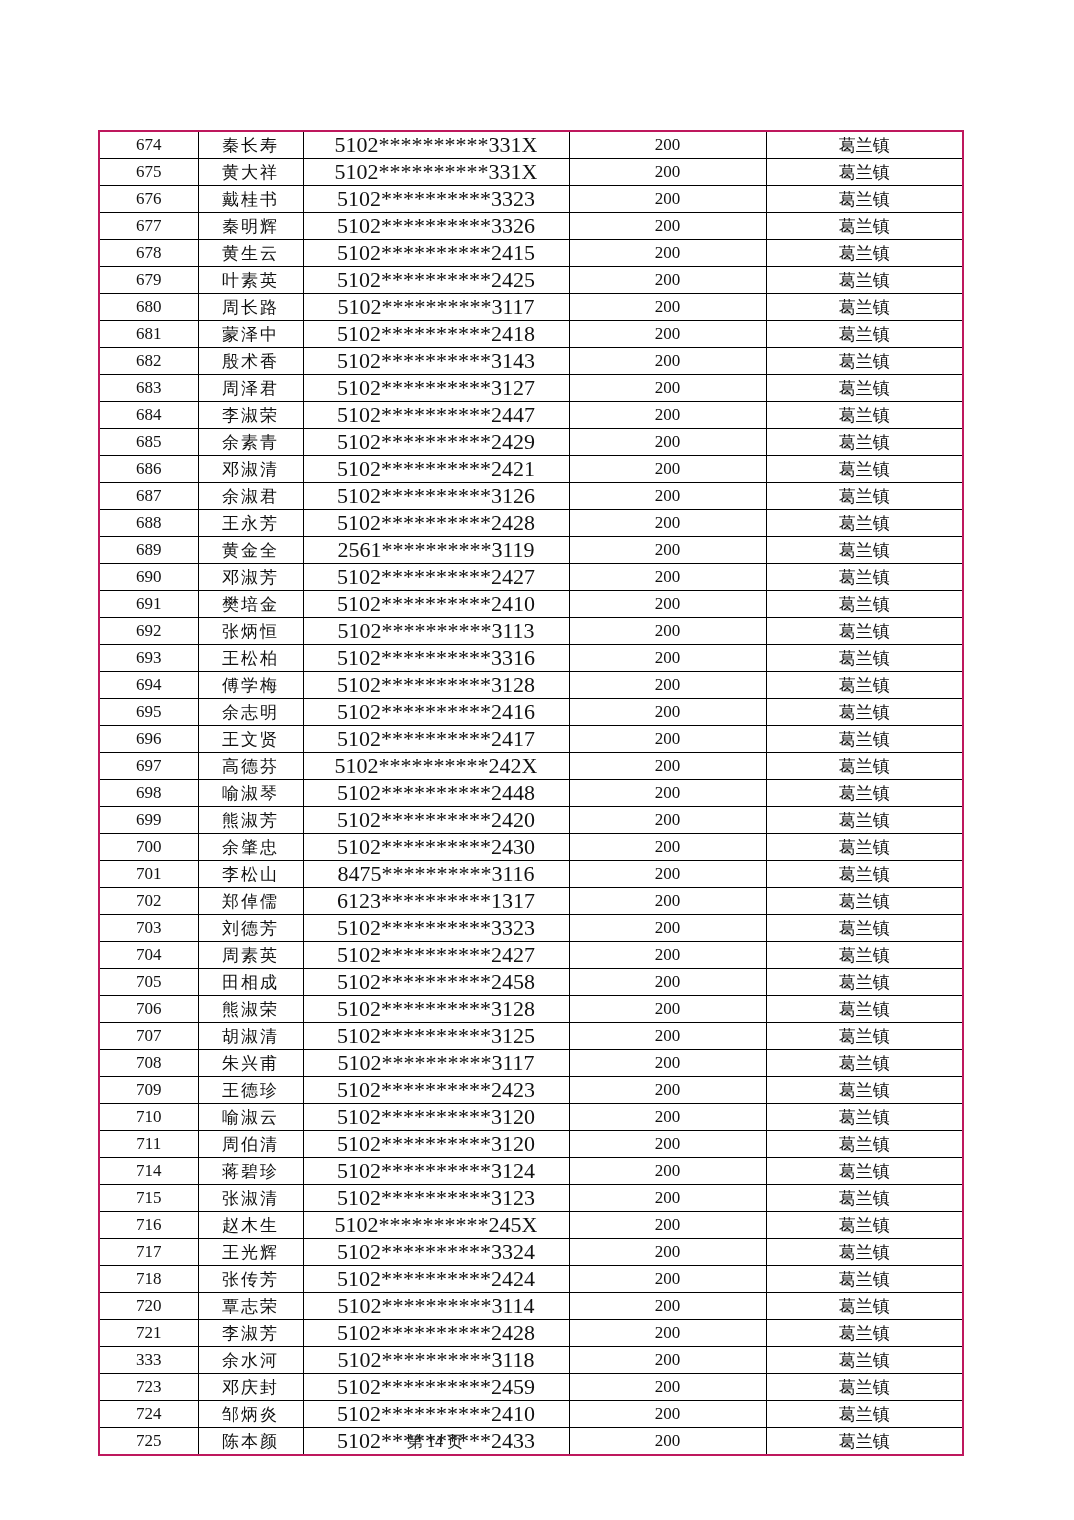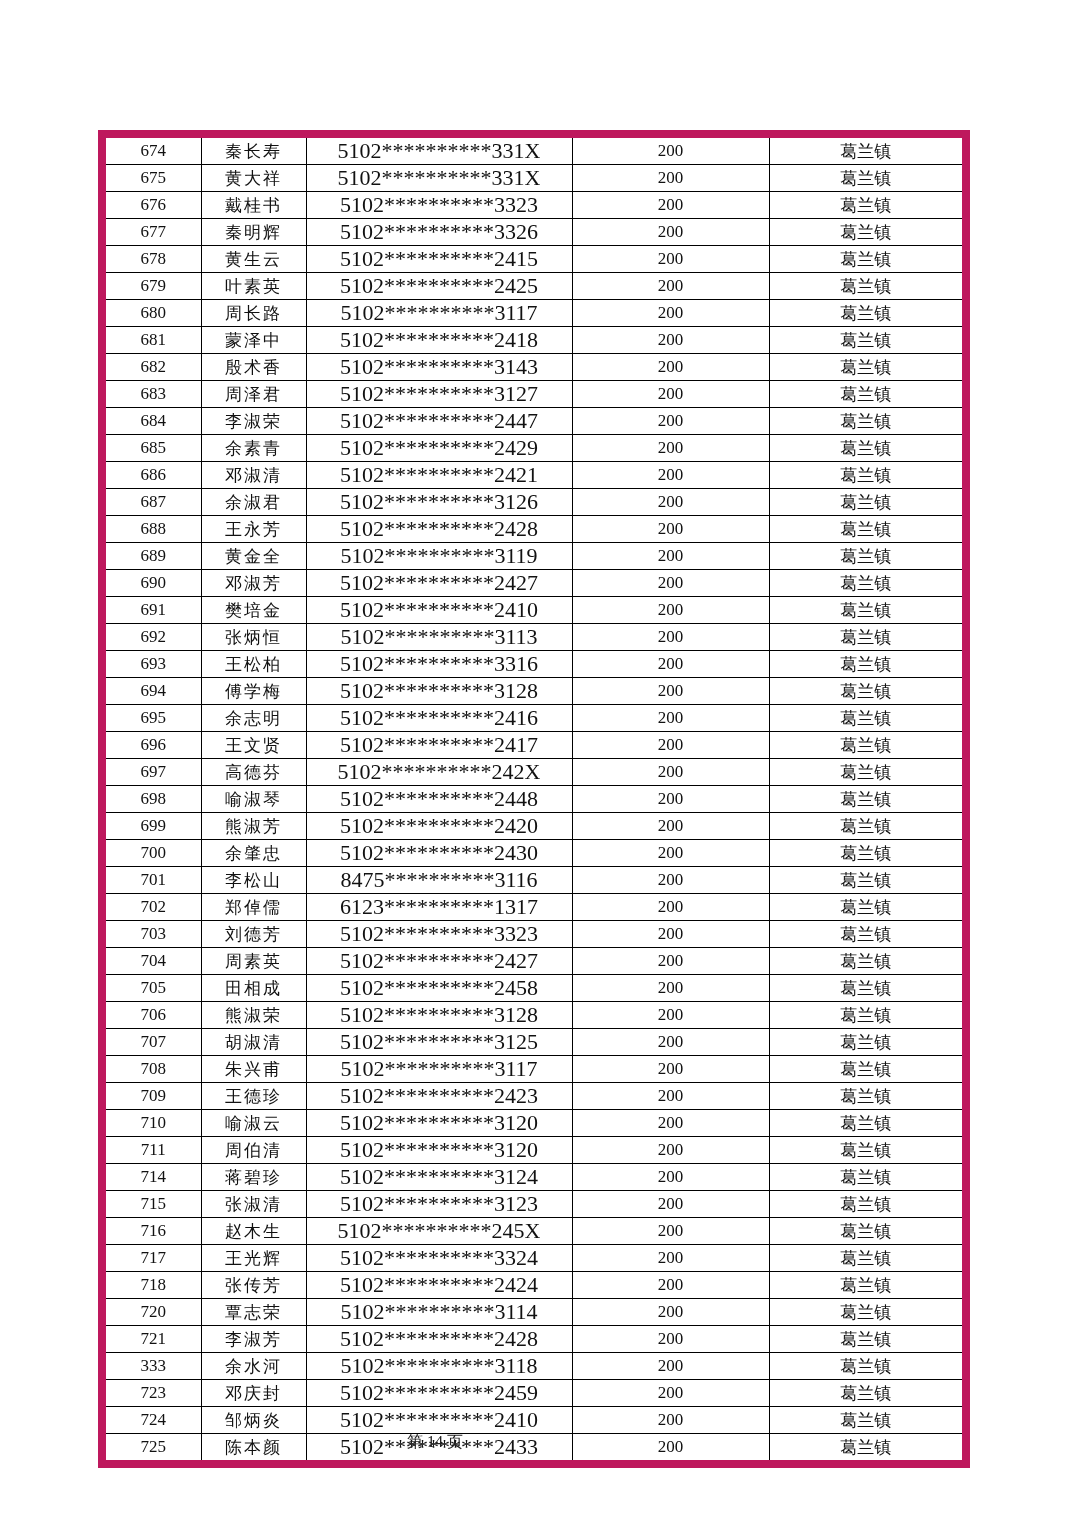--- a/index.html
+++ b/index.html
@@ -15,21 +15,21 @@
     color: #111111;
   }
   .doc-table {
     position: absolute;
     left: 98px;
     top: 130px;
     width: 864px;
     height: 1240px;
     border-collapse: collapse;
     table-layout: fixed;
-    border: 8px solid #be185d;
+    border: 2px solid #be185d;
   }
   .doc-table td {
     border: 1px solid #000000;
     text-align: center;
     vertical-align: middle;
     font-size: 17px;
     padding: 0;
     overflow: hidden;
     white-space: nowrap;
   }
@@ -164,21 +164,21 @@
         <tr>
       <td class="cell-no">688</td>
       <td class="cell-name">王永芳</td>
       <td class="cell-id">5102**********2428</td>
       <td class="cell-amount">200</td>
       <td class="cell-town">葛兰镇</td>
     </tr>
         <tr>
       <td class="cell-no">689</td>
       <td class="cell-name">黄金全</td>
-      <td class="cell-id">5102**********3119</td>
+      <td class="cell-id">2561**********3119</td>
       <td class="cell-amount">200</td>
       <td class="cell-town">葛兰镇</td>
     </tr>
         <tr>
       <td class="cell-no">690</td>
       <td class="cell-name">邓淑芳</td>
       <td class="cell-id">5102**********2427</td>
       <td class="cell-amount">200</td>
       <td class="cell-town">葛兰镇</td>
     </tr>

